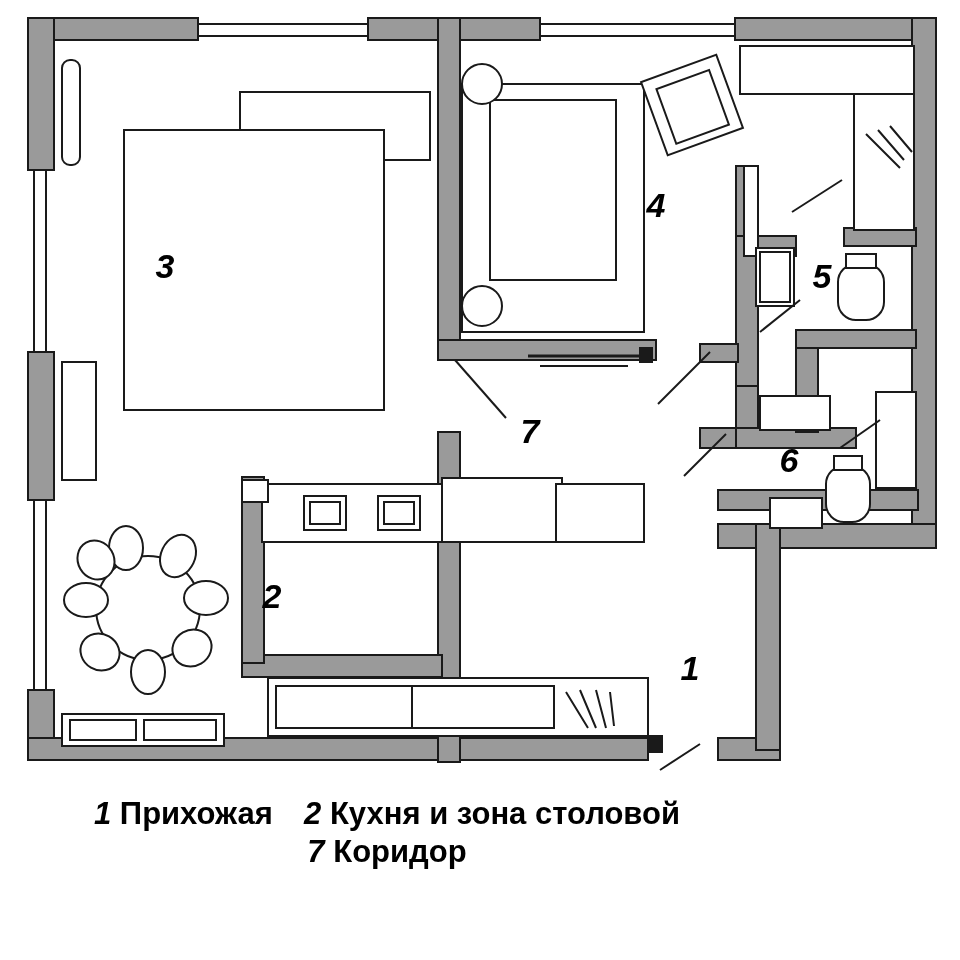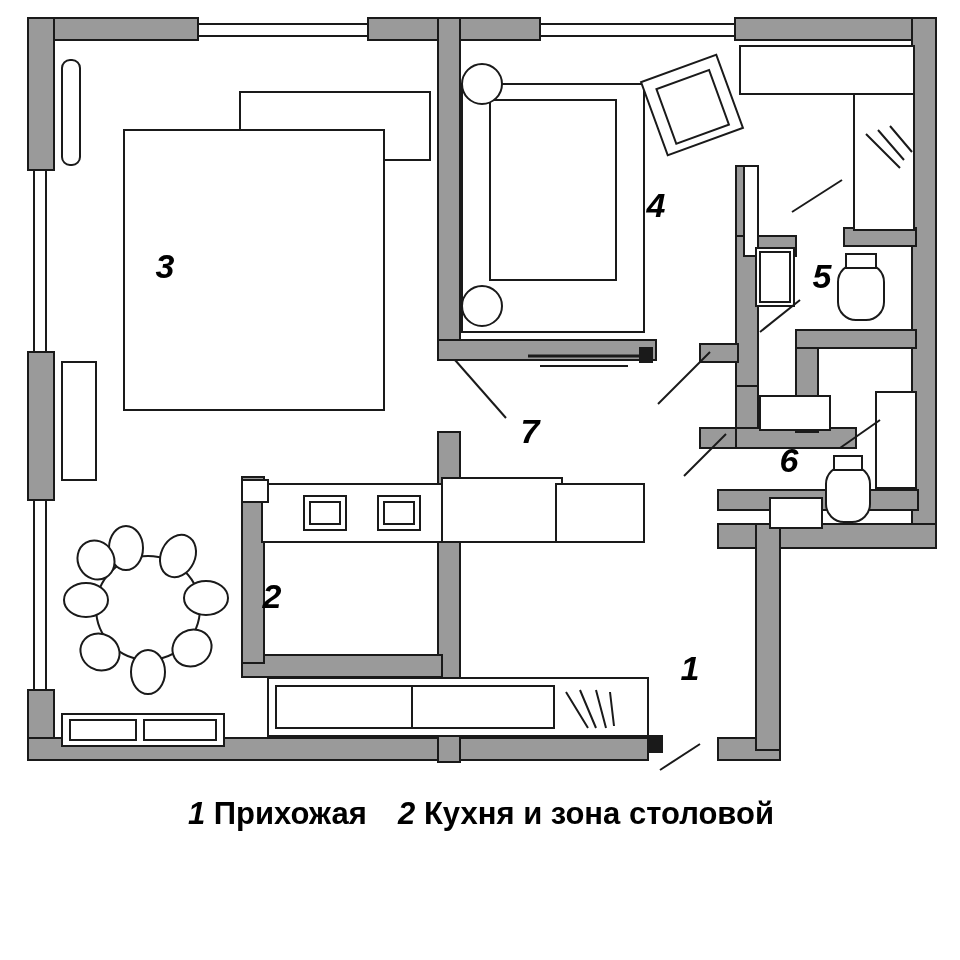--- a/index.html
+++ b/index.html
@@ -6,21 +6,21 @@
   body{
     width:960px;height:960px;
     background:#ffffff;
     font-family:"Liberation Sans", sans-serif;
     overflow:hidden;
   }
   #stage{position:relative;width:960px;height:960px;}
   #plan{position:absolute;left:0;top:0;width:960px;height:800px;}
   .legend{
     position:absolute;left:0;top:795px;width:774px;
-    text-align:right;
+    text-align:center;
     font-size:31px;
     line-height:1.22;
     color:#000;
     font-weight:bold;
   }
   .legend .num{font-style:italic;font-weight:bold;}
   .legend .row{white-space:nowrap;}
   .legend .sep{display:inline-block;width:14px;}
   .roomnum{
     font-style:italic;font-weight:bold;font-size:34px;fill:#000;
@@ -171,15 +171,19 @@
   </svg>
 
   <div class="legend">
     <div class="row">
       <span class="num">1</span>
       <span>Прихожая</span>
       <span class="sep"></span>
       <span class="num">2</span>
       <span>Кухня и зона столовой</span>
     </div>
+    <div class="row">
+      <span class="num">7</span>
+      <span>Коридор</span>
+    </div>
   </div>
 
 </div>
 
 </body></html>

